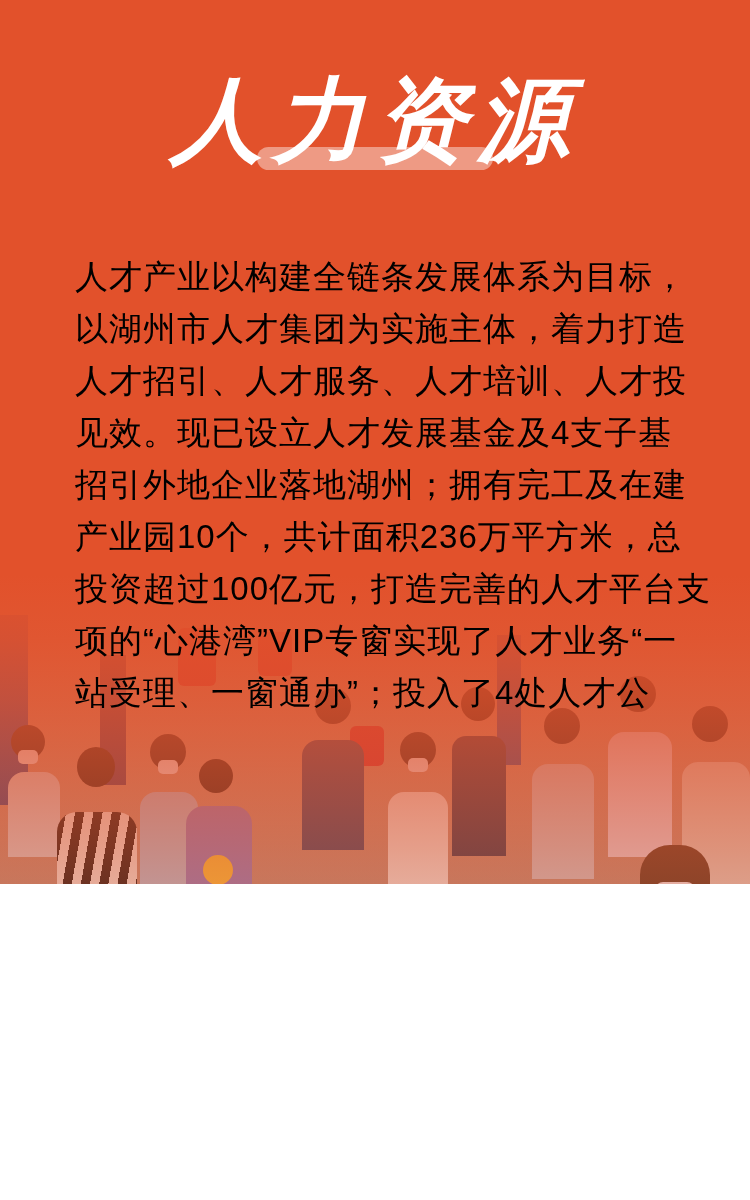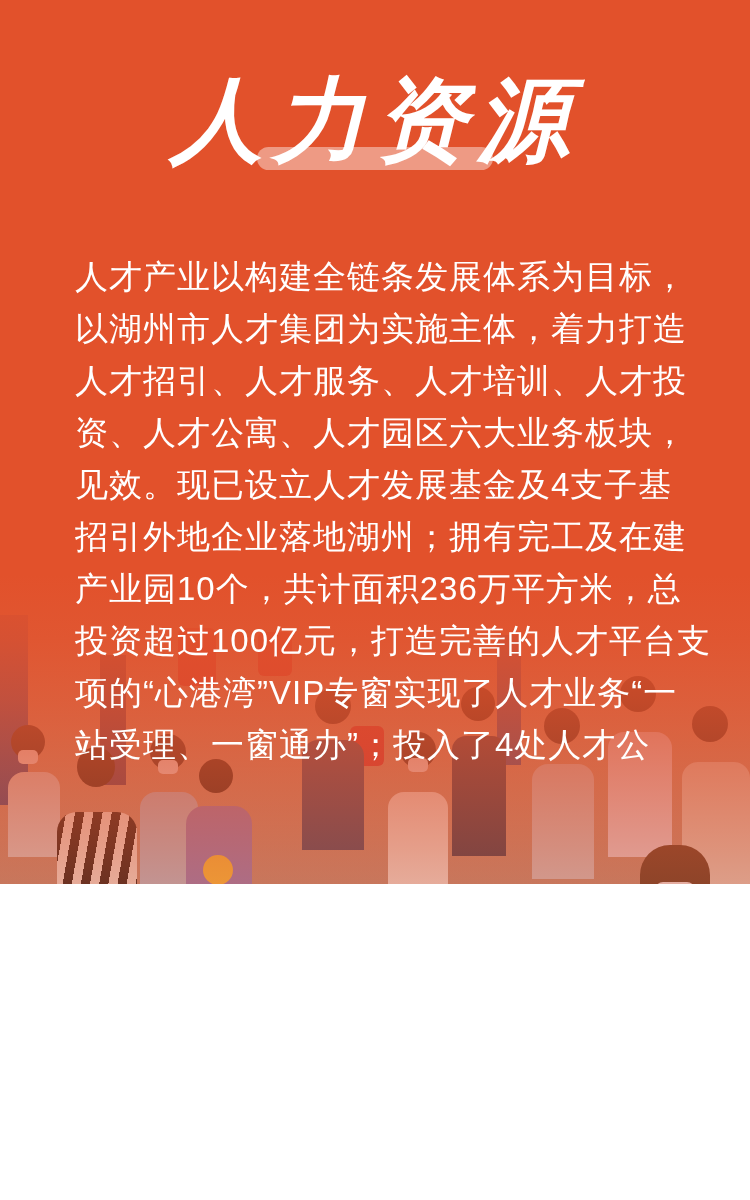--- a/index.html
+++ b/index.html
@@ -18,21 +18,21 @@
       rgba(226,81,43,0.66) 770px,
       rgba(226,81,43,0.48) 850px,
       rgba(226,81,43,0.30) 920px,
       rgba(226,81,43,0.12) 975px,
       rgba(226,81,43,0) 1015px);}
   .title-bar{position:absolute;left:257px;top:147px;width:236px;height:23px;
       border-radius:12px;background:rgba(255,255,255,0.42);z-index:30;}
   .title{position:absolute;top:72px;left:50%;transform:translateX(-50%);z-index:31;
       color:#ffffff;font-family:"DejaVu Serif",serif;font-style:italic;font-weight:700;
       font-size:92px;line-height:1.05;letter-spacing:10px;white-space:nowrap;}
-  .article{position:absolute;left:75px;top:251px;width:640px;z-index:30;color:#ffffff;}
+  .article{position:absolute;left:75px;top:251px;width:640px;z-index:30;color:#000000;}
   .article .line{height:52px;line-height:52px;font-size:33px;letter-spacing:1px;white-space:nowrap;}
   .stripes{background:repeating-linear-gradient(100deg,#201d1b 0 9px,#e9e5df 9px 18px);}
   .paperlines{background-image:repeating-linear-gradient(0deg,transparent 0 13px,#d9d9d9 13px 15px);}
   .bluelines{background-image:repeating-linear-gradient(0deg,transparent 0 12px,#9db4d8 12px 14px);}
 </style>
 </head>
 <body>
 
 <div class="page">
 
@@ -165,21 +165,20 @@
 
   <div class="tint"></div>
 
   <div class="title-bar"></div>
   <div class="title">人力资源</div>
 
   <div class="article">
     <div class="line">人才产业以构建全链条发展体系为目标，</div>
     <div class="line">以湖州市人才集团为实施主体，着力打造</div>
     <div class="line">人才招引、人才服务、人才培训、人才投</div>
-    <div class="line">资、人才公寓、人才园区六大业务板块，</div>
     <div class="line">见效。现已设立人才发展基金及4支子基</div>
     <div class="line">招引外地企业落地湖州；拥有完工及在建</div>
     <div class="line">产业园10个，共计面积236万平方米，总</div>
     <div class="line">投资超过100亿元，打造完善的人才平台支</div>
     <div class="line">项的“心港湾”VIP专窗实现了人才业务“一</div>
     <div class="line">站受理、一窗通办”；投入了4处人才公</div>
   </div>
 
 </div>
 

